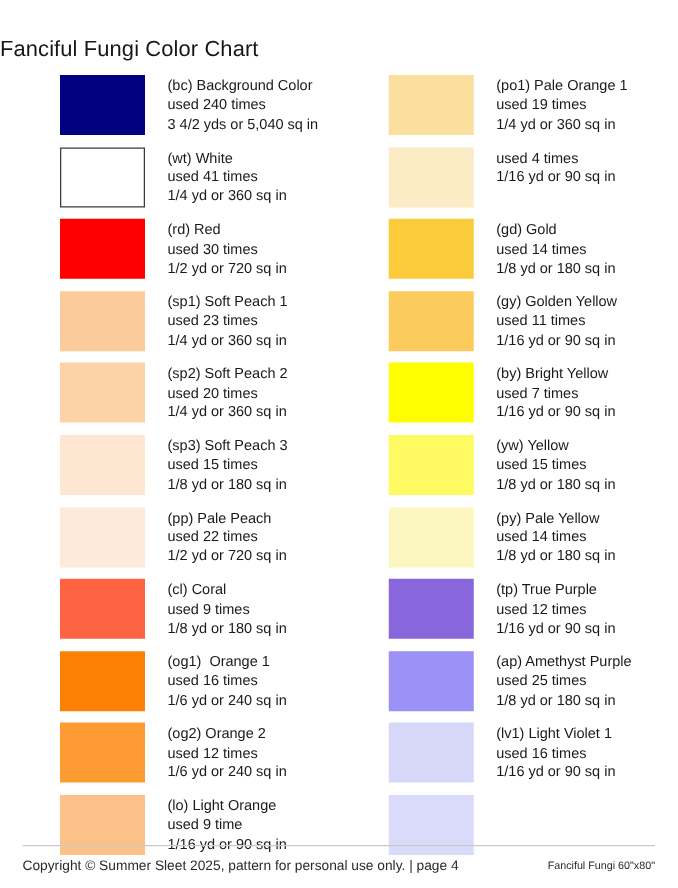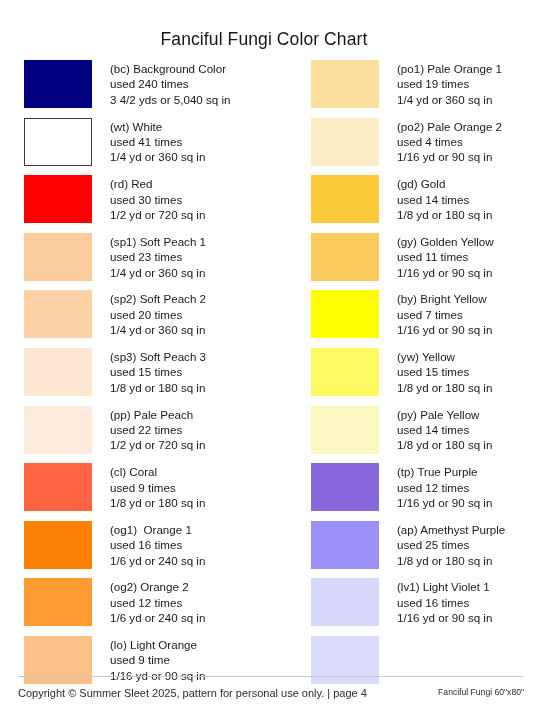--- a/index.html
+++ b/index.html
@@ -21,39 +21,39 @@
     left: 0; top: 0;
     width: 542px;
     height: 710px;
     box-sizing: border-box;
   }
   .chart-title {
     position: absolute;
     left: 0;
     top: 29px;
     width: 528px;
-    text-align: center;
+    text-align: left;
     font-size: 17.5px;
     font-weight: 400;
     color: #161616;
     letter-spacing: 0.1px;
   }
   .columns {
     position: absolute;
     left: 0;
     top: 60px;
     width: 542px;
     display: flex;
     flex-direction: row;
   }
   .col {
     display: flex;
     flex-direction: column;
   }
-  .col-left  { width: 271px; padding-left: 24px; box-sizing: border-box; }
+  .col-left  { width: 271px; padding-left: 48px; box-sizing: border-box; }
   .col-right { width: 271px; padding-left: 40px; box-sizing: border-box; }
 
   .legend-entry {
     display: flex;
     flex-direction: row;
     align-items: flex-start;
     height: 57.6px;
   }
   .swatch {
     width: 68px;
@@ -211,21 +211,20 @@
           <div class="swatch" style="background-color: rgb(251, 223, 156);"></div>
           <div class="entry-text">
             <div class="entry-line">(po1) Pale Orange 1</div>
             <div class="entry-line">used 19 times</div>
             <div class="entry-line">1/4 yd or 360 sq in</div>
           </div>
         </div>
         <div class="legend-entry">
           <div class="swatch" style="background-color: rgb(252, 236, 198);"></div>
           <div class="entry-text">
-            <div class="entry-line">(po2) Pale Orange 2</div>
             <div class="entry-line">used 4 times</div>
             <div class="entry-line">1/16 yd or 90 sq in</div>
           </div>
         </div>
         <div class="legend-entry">
           <div class="swatch" style="background-color: rgb(252, 203, 59);"></div>
           <div class="entry-text">
             <div class="entry-line">(gd) Gold</div>
             <div class="entry-line">used 14 times</div>
             <div class="entry-line">1/8 yd or 180 sq in</div>

